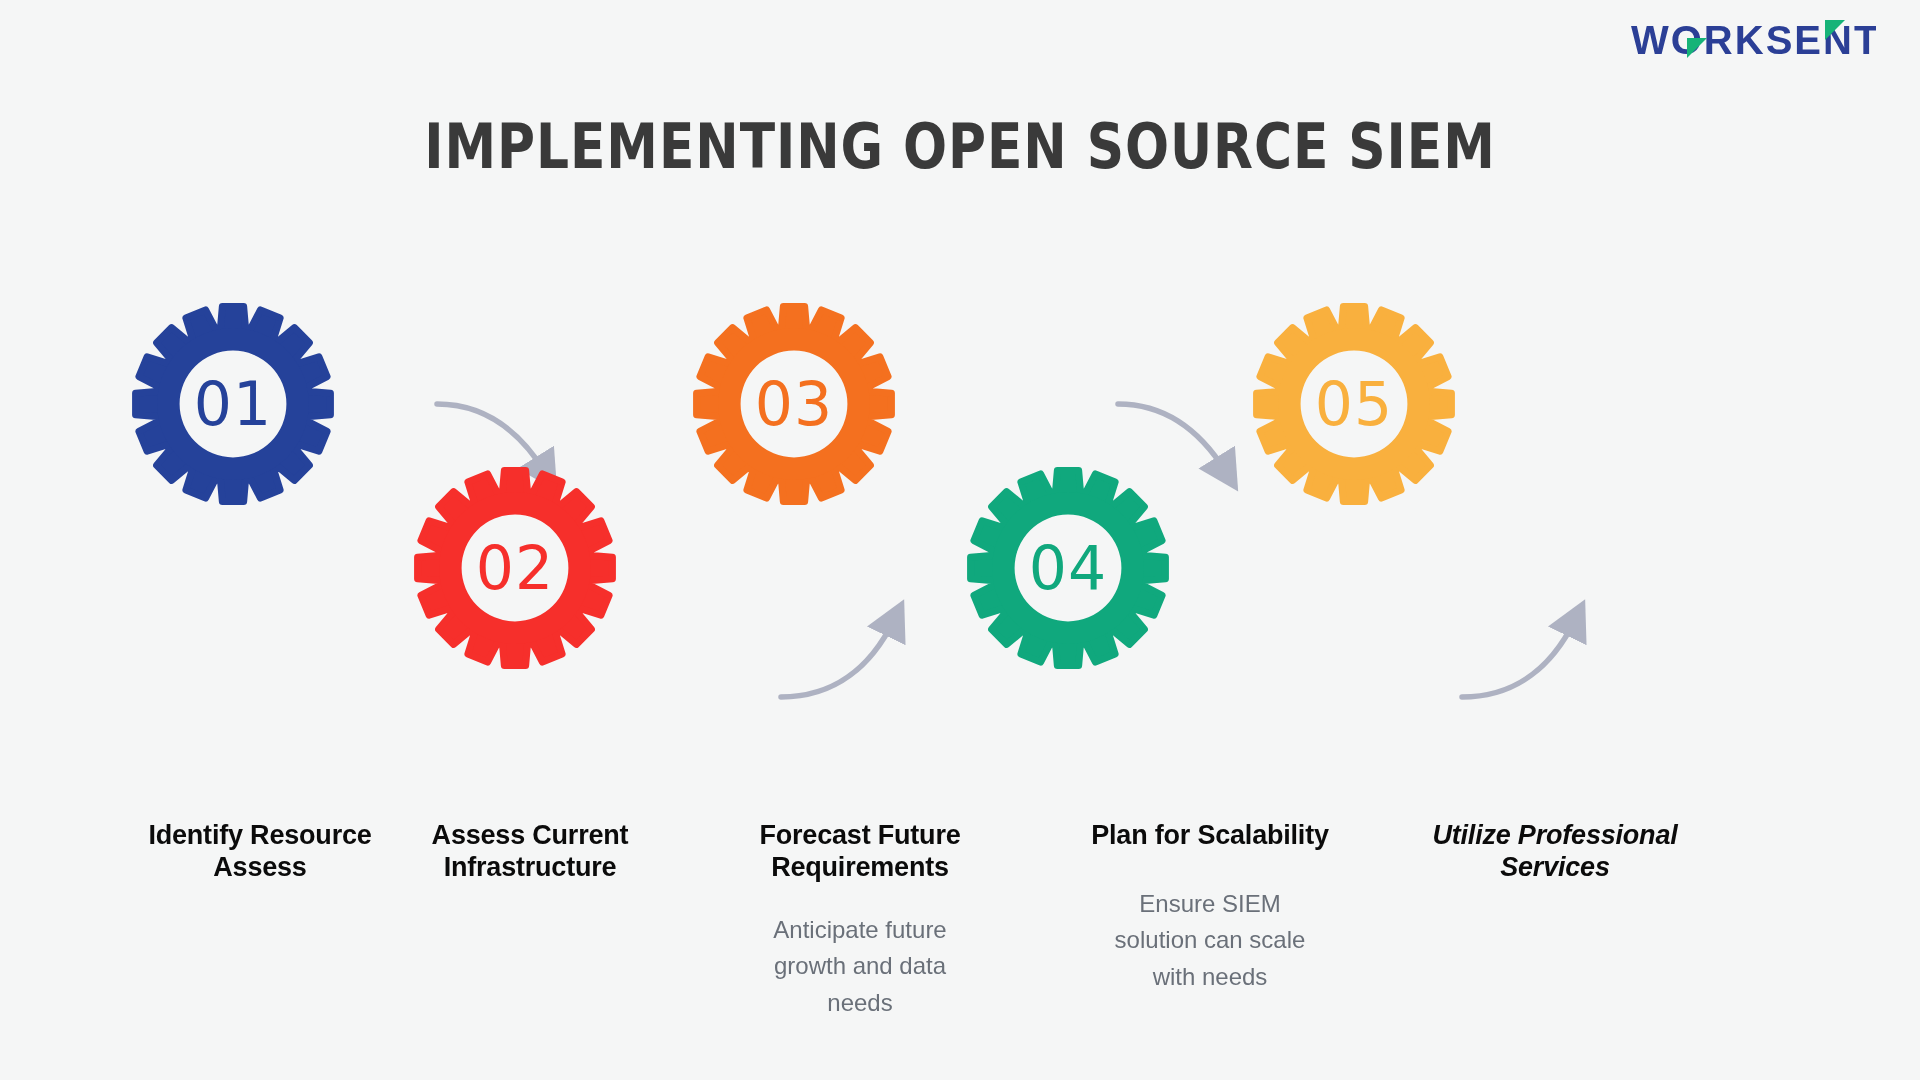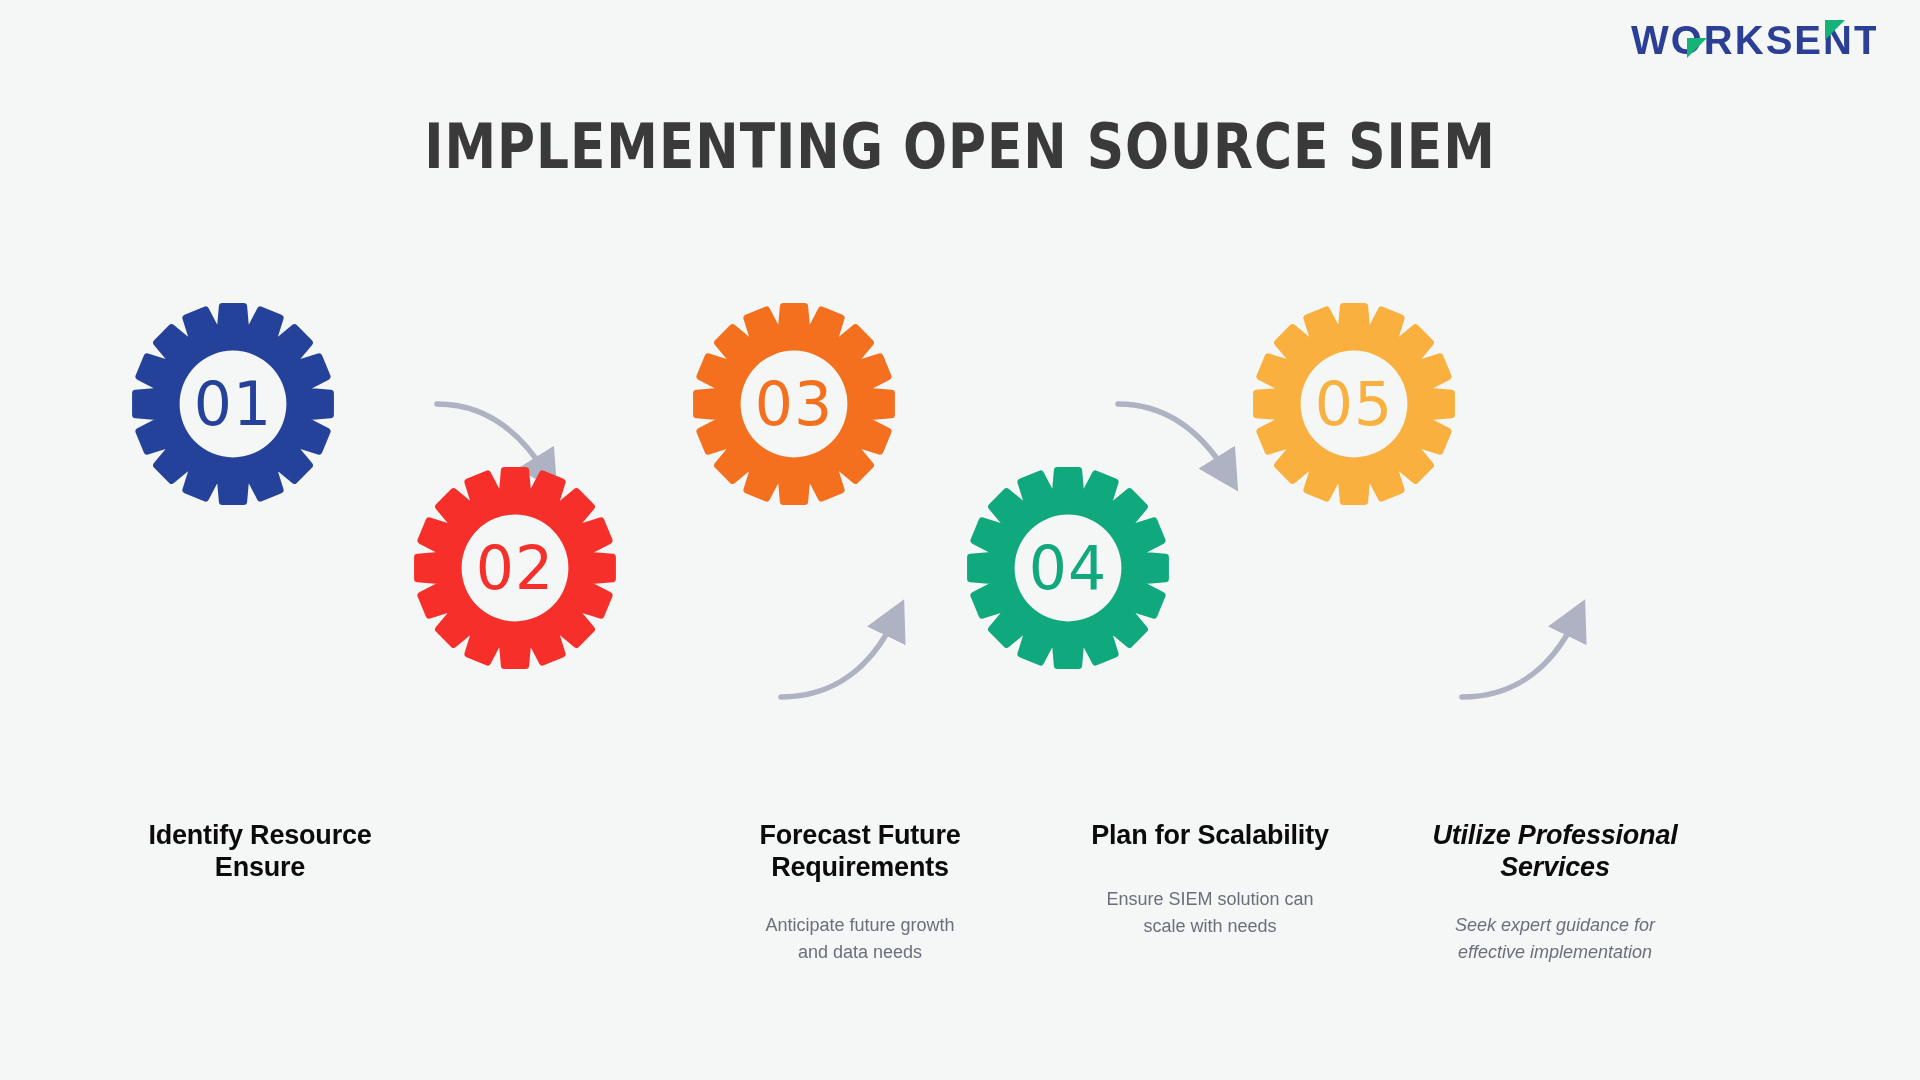--- a/index.html
+++ b/index.html
@@ -37,21 +37,21 @@
   
   .captions{position:absolute;left:0;top:820px;width:1920px;height:260px;}
   .cap{
     position:absolute; top:0; text-align:center;
   }
   .cap h3{
     margin:0; font-size:27px; font-weight:bold; color:#0b0b0b;
     line-height:1.18; letter-spacing:-0.2px;
   }
   .cap p{
-    margin:0; font-size:18px; color:#6a7079; line-height:1.52;
+    margin:0; font-size:24px; color:#6a7079; line-height:1.52;
     font-weight:400;
   }
   .cap.c1 p{margin-top:28px;}
   .cap.c2 p{margin-top:28px;}
   .cap.c3 p{margin-top:28px;}
   .cap.c4 p{margin-top:34px;}
   .cap.c5 p{margin-top:28px;}
 </style>
 </head>
 <body style="background: rgb(245, 246, 246);">
@@ -115,25 +115,29 @@
         <text x="1068" y="589" text-anchor="middle" fill="#10a87d" font-family="DejaVu Sans, Liberation Sans, sans-serif" font-size="60" letter-spacing="1">04</text>
         <text x="1354" y="425" text-anchor="middle" fill="#f9b03e" font-family="DejaVu Sans, Liberation Sans, sans-serif" font-size="60" letter-spacing="1">05</text>
       </g>
   </svg>
 
   <div class="captions">
 
     <div class="cap c1" style="left:30px;width:460px;text-align:center;">
       <h3>
         <span>Identify Resource</span><br>
-        <span>Ensure</span>
+        <span>Assess</span>
       </h3>
     </div>
 
     <div class="cap c2" style="left:300px;width:460px;">
+      <h3>
+        <span>Assess Current</span><br>
+        <span>Infrastructure</span>
+      </h3>
     </div>
 
     <div class="cap c3" style="left:630px;width:460px;">
       <h3>
         <span>Forecast Future</span><br>
         <span>Requirements</span>
       </h3>
       <p style="width:210px;margin-left:auto;margin-right:auto;">Anticipate future growth and data needs</p>
     </div>
 
@@ -142,18 +146,17 @@
         <span>Plan for Scalability</span>
       </h3>
       <p style="width:226px;margin-left:auto;margin-right:auto;">Ensure SIEM solution can scale with needs</p>
     </div>
 
     <div class="cap c5" style="left:1325px;width:460px;font-style:italic;">
       <h3>
         <span>Utilize Professional</span><br>
         <span>Services</span>
       </h3>
-      <p style="width:226px;margin-left:auto;margin-right:auto;">Seek expert guidance for effective implementation</p>
     </div>
 
   </div>
 
 </div>
 
 </body></html>

